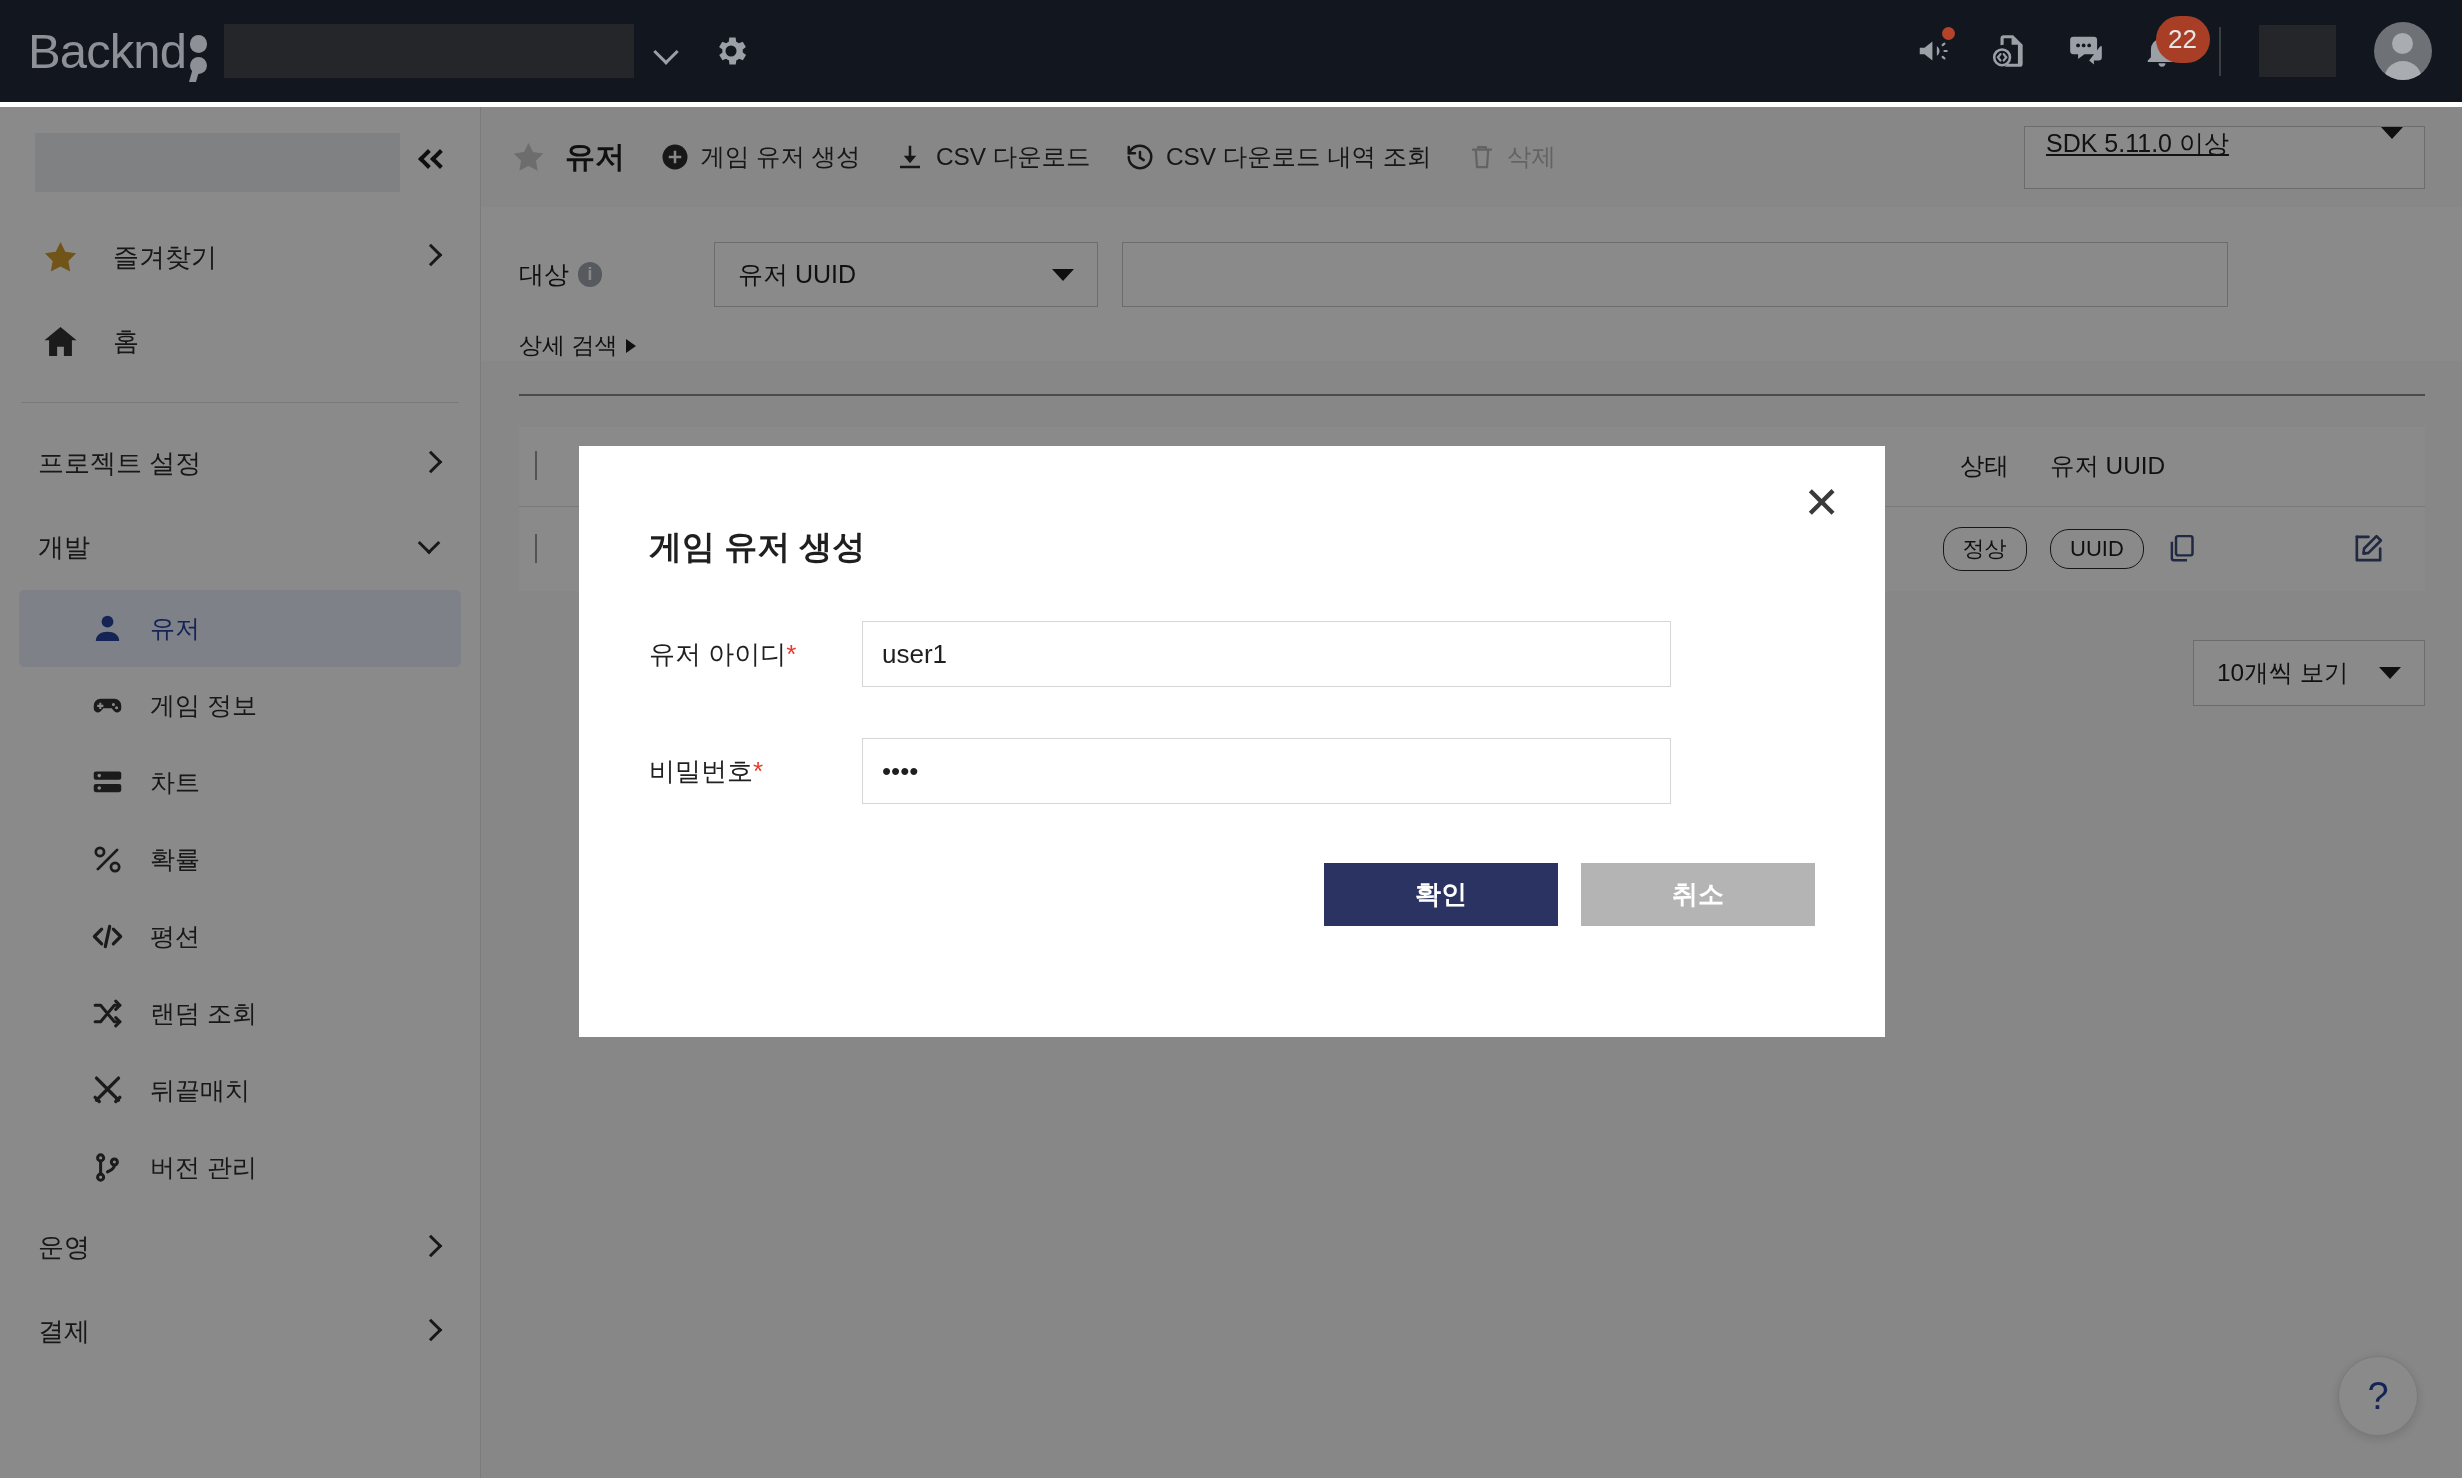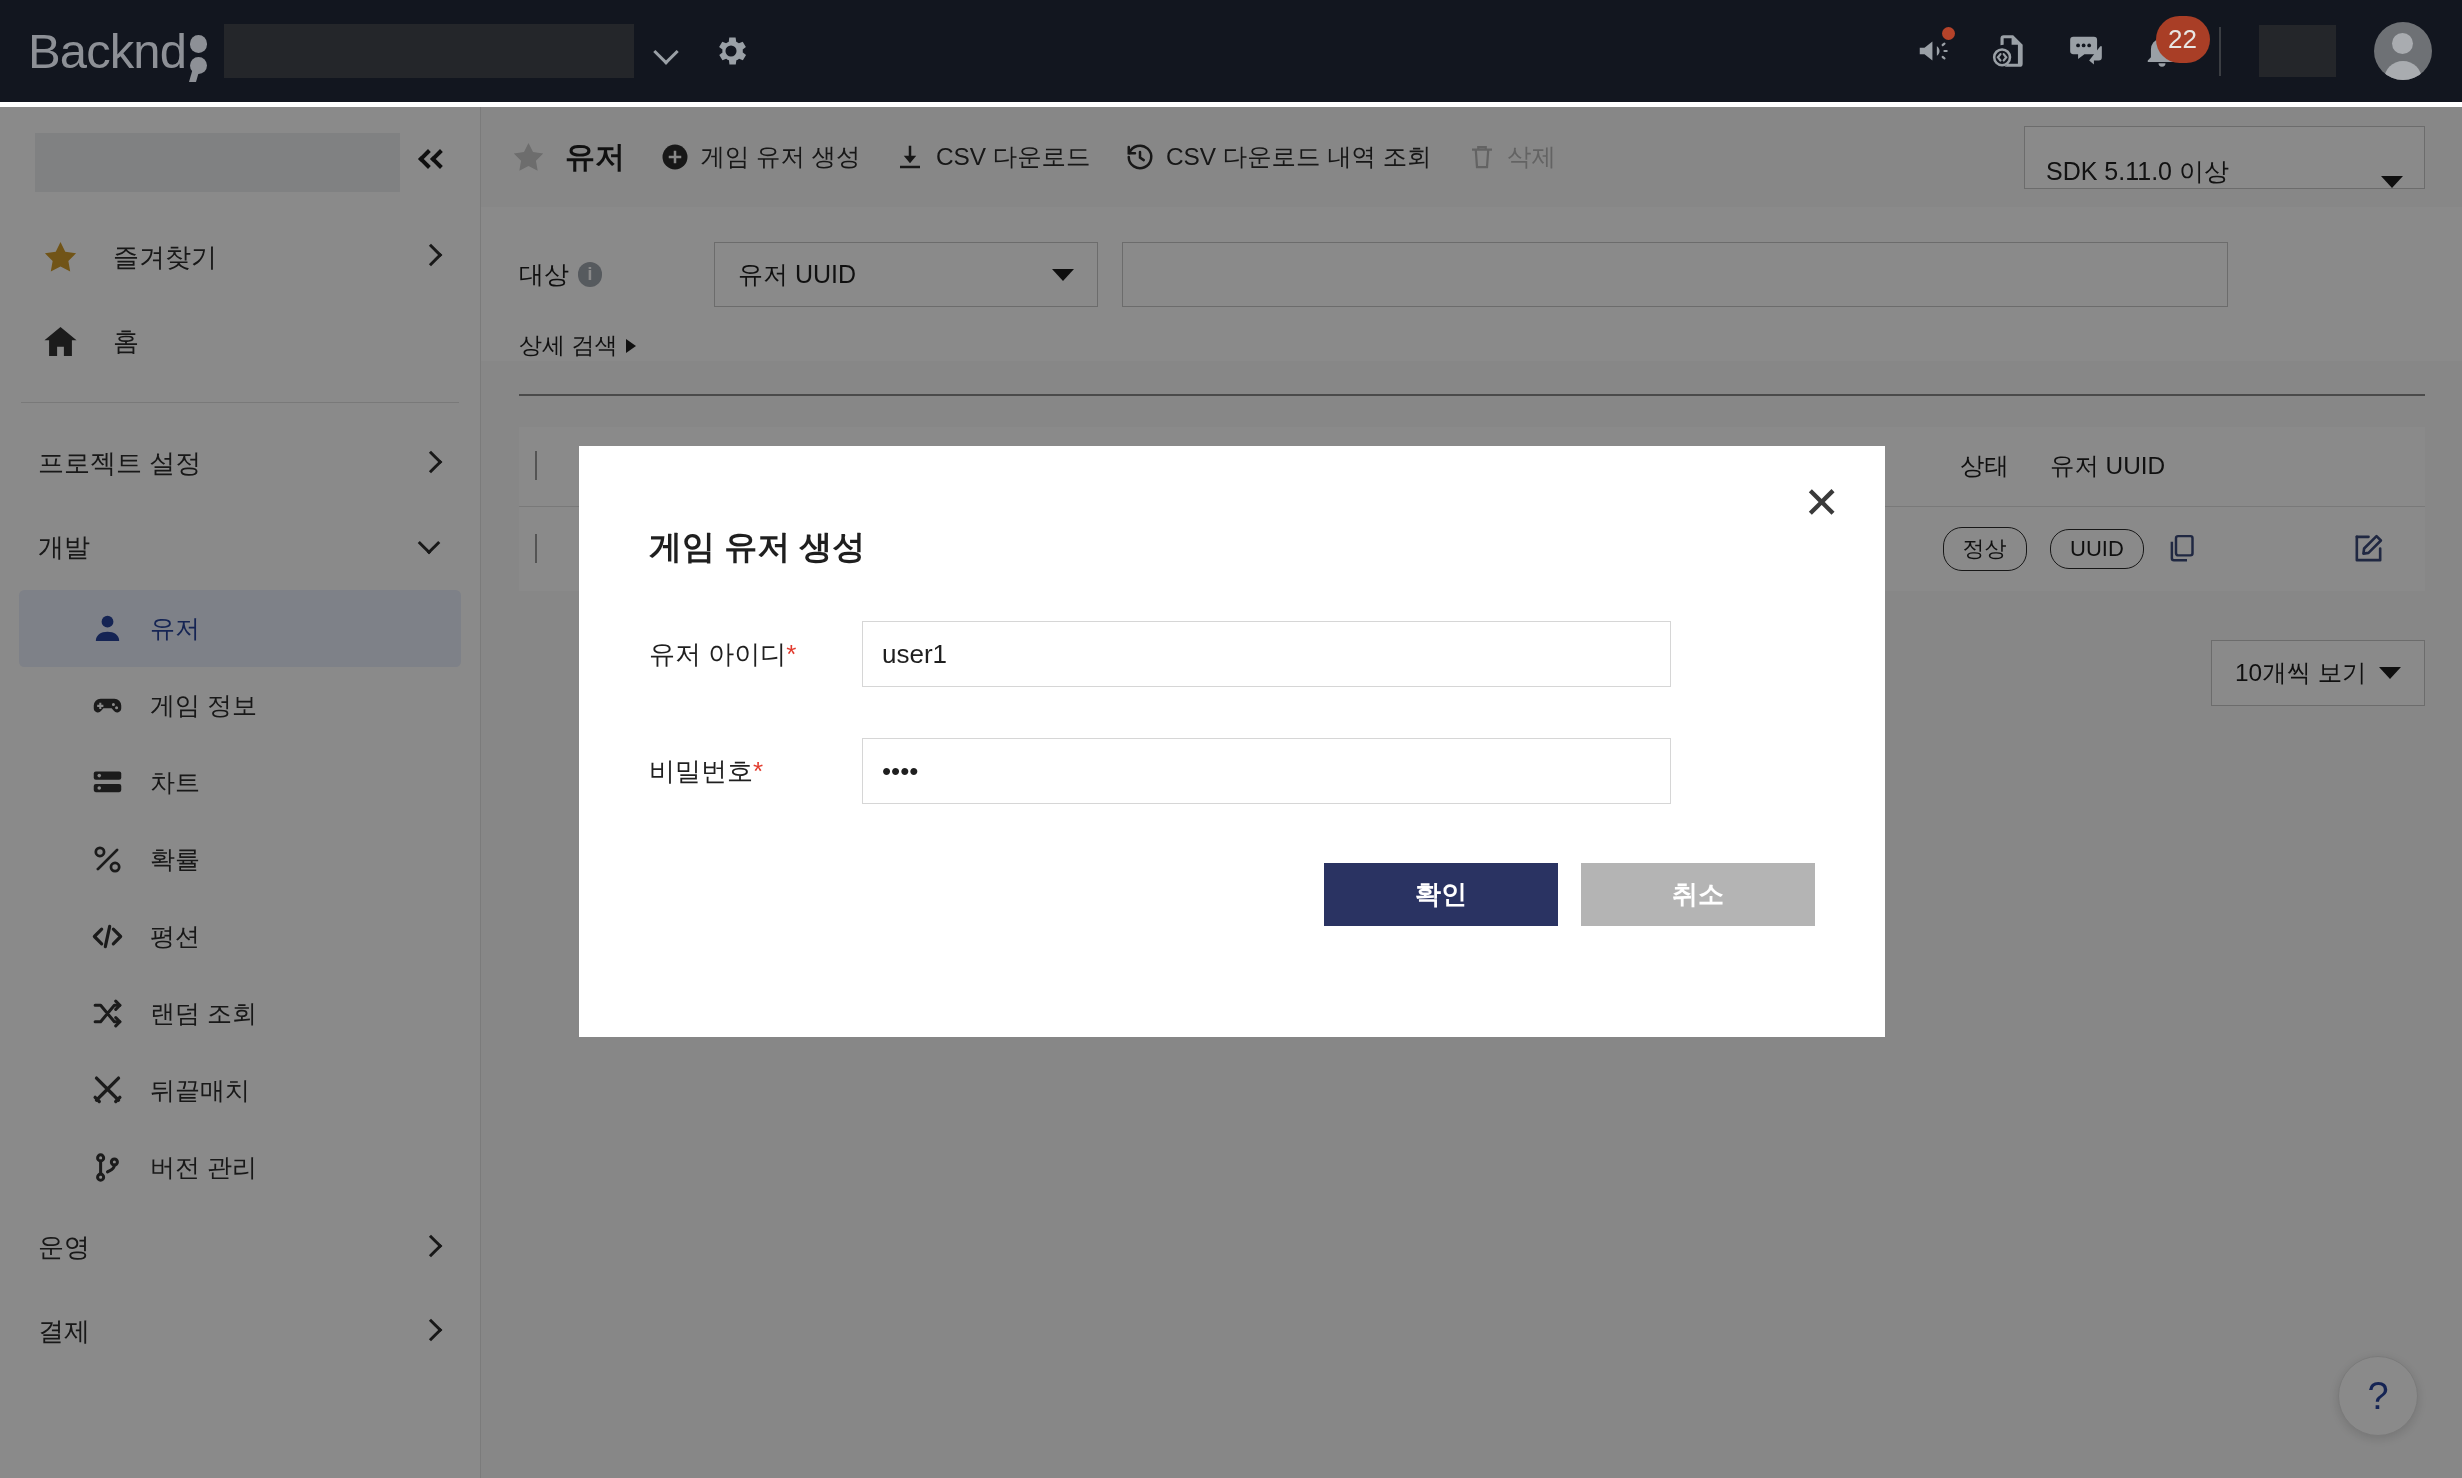--- a/index.html
+++ b/index.html
@@ -142,22 +142,22 @@
   .tb-action {
     display: flex; align-items: center; gap: 10.5px;
     margin-left: 35px; font-size: 24.4px; color: #2b2b2b; cursor: pointer;
   }
   .tb-action.disabled { color: #b8b8b8; }
   .tb-action .ai { width: 30px; height: 30px; display:flex; align-items:center; }
   .sdk-select {
     margin-left: auto;
     width: 401px; height: 63px;
     border: 0.9px solid #c8c8c8; background: #fff;
-    display: flex; align-items: flex-end; padding: 0 21px;
-    font-size: 25px; color: #222; cursor: pointer;
+    display: flex; align-items: flex-start; padding: 0 21px;
+    font-size: 25px; color: #222; cursor: pointer; text-decoration: underline;
   }
   .sdk-select .caret { margin-left: auto; }
   .caret {
     width: 0; height: 0;
     border-left: 11.3px solid transparent; border-right: 11.3px solid transparent;
     border-top: 12.2px solid #1c1c1c;
   }
 
   .search-panel { background: #fff; padding: 35px 38px 0 38px; }
   .srow { display: flex; align-items: center; }
@@ -190,21 +190,21 @@
   .col-fill { flex: 1; }
   .col-status { width: 131px; display: flex; justify-content: center; }
   .col-uuid { width: 262px; display: flex; align-items: center; gap: 21px; }
   .col-edit { width: 113px; display: flex; justify-content: center; }
   .pill { border: 1.7px solid #2b2b2b; border-radius: 19px; padding: 6.1px 19px; font-size: 22px; }
   .copy-ic { width: 33px; height: 33px; color: #3b4a7a; }
   .edit-ic { width: 35px; height: 35px; color: #3b4a7a; cursor: pointer; }
 
   .pager-row { display: flex; justify-content: flex-end; padding: 49px 38px 0 38px; }
   .page-size {
-    width: 214px; height: 66px; border: 0.9px solid #c8c8c8; background: #fff;
+    width: 232px; height: 66px; border: 0.9px solid #c8c8c8; background: #fff;
     display: flex; align-items: center; padding: 0 23px; font-size: 24.4px; color: #1f1f1f; cursor: pointer;
   }
   .page-size .caret { margin-left: auto; }
 
   .help-fab {
     position: absolute; right: 45px; bottom: 42px;
     width: 80px; height: 80px; border-radius: 50%;
     background: #fff; border: 0.9px solid #e2e2e2;
     box-shadow: 0 2.6px 12.2px rgba(0,0,0,.14);
     display: flex; align-items: center; justify-content: center;

